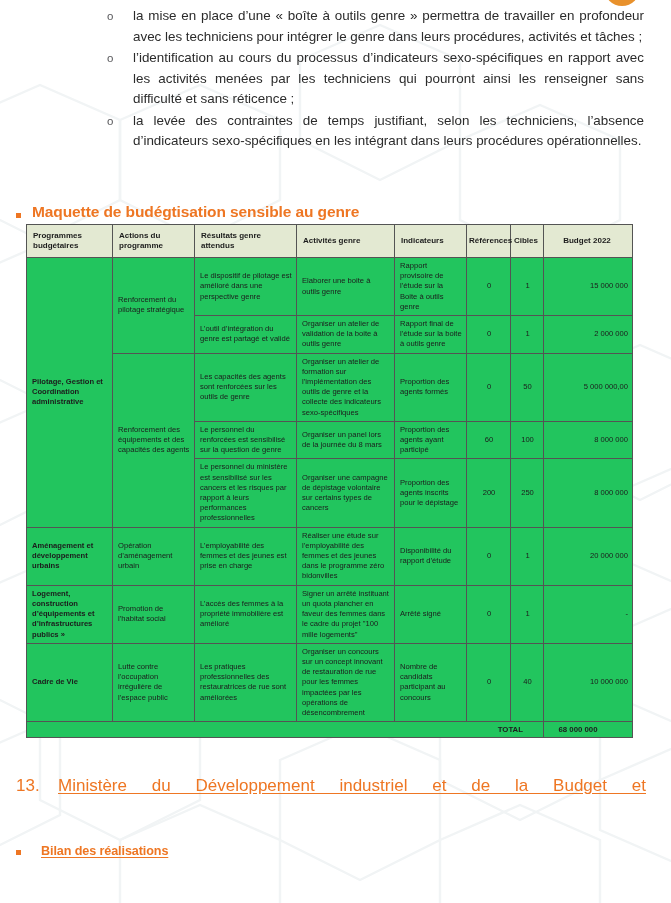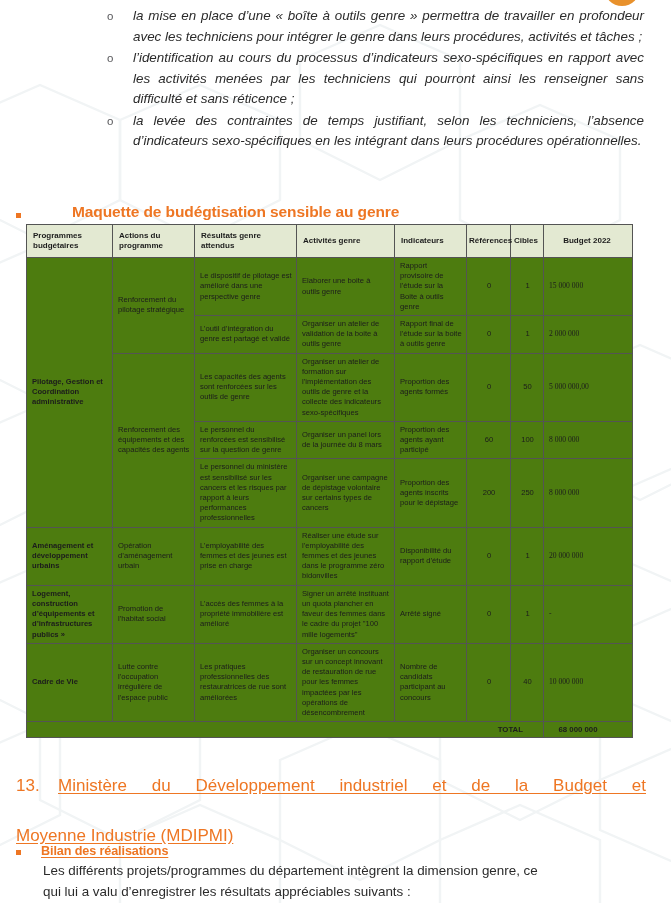--- a/index.html
+++ b/index.html
@@ -64,29 +64,27 @@
     text-align: left;
     padding-left: 3px;
   }
   .intro-text {
     flex: 1 1 auto;
     font-size: 13.4px;
     line-height: 20.5px;
     text-align: justify;
     text-justify: inter-word;
     color: #2b2b2b;
-    font-style: italic;
   }
 
   
   .sec-heading {
     position: absolute;
     display: flex;
     align-items: center;
-    gap: 40px;
   }
   .sq-bullet {
     width: 5px; height: 5px;
     background: #ee7623;
     margin-right: 11px;
     margin-top: 7px;
     flex: 0 0 auto;
   }
   .sec-heading-title {
     color: #ee7623;
@@ -125,30 +123,30 @@
     background: #e3e9d2;
     font-weight: bold;
     text-align: left;
     vertical-align: middle;
     height: 26px;
     padding-left: 6px;
     font-size: 8px;
   }
   table.budget thead th.ctr { text-align: center; padding-left: 2px; }
   table.budget tbody td {
-    background: #4d7c0f;
+    background: #22c55e;
     vertical-align: middle;
   }
   td.prog {
     font-weight: bold;
     font-size: 7.8px;
     line-height: 10.6px;
   }
   td.num { text-align: center; }
-  td.money { padding-right: 8px; font-family: Liberation Serif, serif; }
+  td.money { text-align: right; padding-right: 8px; }
   td.top-al { vertical-align: middle; }
   tr.thick-top > td { border-top: 1.6px solid #3d3d3d; }
 
   tr.total-row td {
     background: #f8cdab;
     font-weight: bold;
     font-size: 7.8px;
     height: 13px;
     padding-top: 1px;
     padding-bottom: 1px;
@@ -380,27 +378,20 @@
           </tr>
         </tbody>
     </table>
   </div>
 
   <div id="ministry-heading">
     <div id="ministry-title-line">
       <span class="num">13.</span>
       <span class="ttl">Ministère du Développement industriel et de la Budget et</span>
     </div>
-    <div>
-      <span class="ttl">Moyenne Industrie (MDIPMI)</span>
-    </div>
   </div>
 
   <div id="bilan-heading">
     <span class="sq-bullet"></span>
     <span class="sec-heading-title">Bilan des réalisations</span>
   </div>
-  <div id="bilan-body">
-    <div>Les différents projets/programmes du département intègrent la dimension genre, ce</div>
-    <div class="l2">qui lui a valu d’enregistrer les résultats appréciables suivants :</div>
-  </div>
 
 </div>
 
 </body></html>

